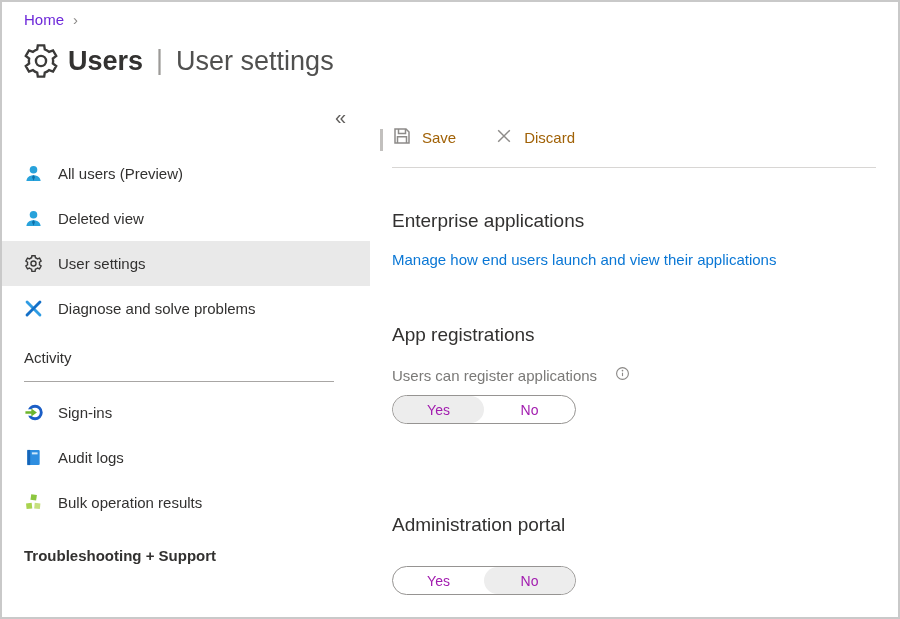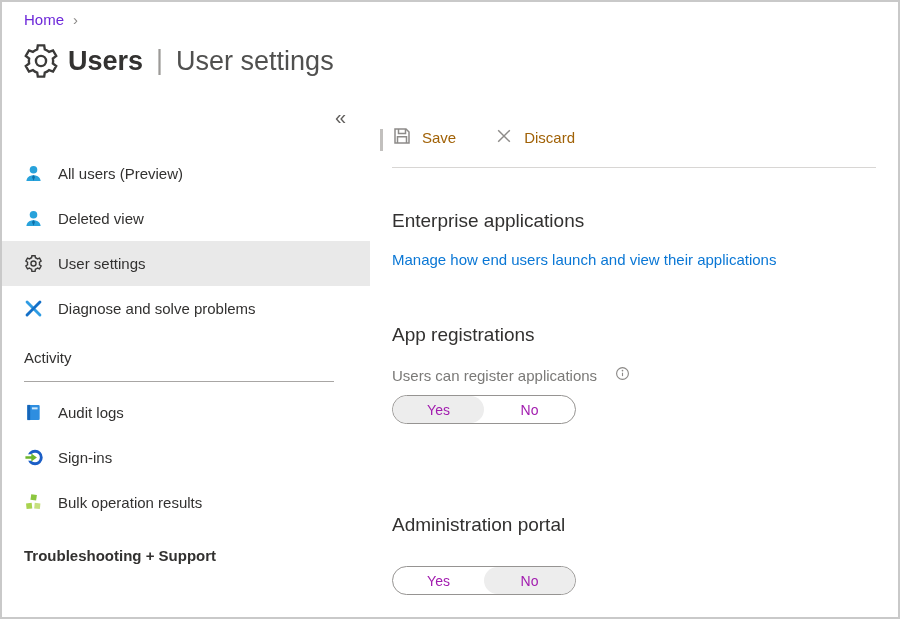--- a/index.html
+++ b/index.html
@@ -126,36 +126,36 @@
         </div>
       </nav>
 
       <div class="section-label">Activity</div>
       <hr class="activity-divider">
 
       <nav>
         <div class="nav-item">
           <span class="nav-icon">
             <svg viewBox="0 0 20 20">
+                <circle cx="11.6" cy="10" r="6.6" fill="none" stroke="#1b5ec6" stroke-width="3"></circle>
+                <rect x="0" y="6.6" width="10.6" height="6.8" fill="#fff"></rect>
+                <path d="M1.5 8.6h6.2V5.9L13.6 10l-5.9 4.1v-2.7H1.5z" fill="#6cb52d"></path>
+              </svg>
+          </span>
+          <span>Sign-ins</span>
+        </div>
+        <div class="nav-item">
+          <span class="nav-icon">
+            <svg viewBox="0 0 20 20">
                 <rect x="3.5" y="2" width="13" height="16" rx="1.2" fill="#2e8ee0"></rect>
                 <rect x="3.5" y="2" width="3" height="16" fill="#1565b8"></rect>
                 <rect x="8.3" y="4.6" width="6" height="2.1" fill="#cfe9fb"></rect>
               </svg>
           </span>
           <span>Audit logs</span>
-        </div>
-        <div class="nav-item">
-          <span class="nav-icon">
-            <svg viewBox="0 0 20 20">
-                <circle cx="11.6" cy="10" r="6.6" fill="none" stroke="#1b5ec6" stroke-width="3"></circle>
-                <rect x="0" y="6.6" width="10.6" height="6.8" fill="#fff"></rect>
-                <path d="M1.5 8.6h6.2V5.9L13.6 10l-5.9 4.1v-2.7H1.5z" fill="#6cb52d"></path>
-              </svg>
-          </span>
-          <span>Sign-ins</span>
         </div>
         <div class="nav-item">
           <span class="nav-icon">
             <svg viewBox="0 0 20 20">
                 <rect x="7.2" y="1.6" width="6" height="6" fill="#8cc63f" transform="rotate(8 10.2 4.6)"></rect>
                 <rect x="2.4" y="10.6" width="6" height="6" fill="#a9d34f" transform="rotate(-6 5.4 13.6)"></rect>
                 <rect x="11" y="10.6" width="6" height="6" fill="#c6e07e" transform="rotate(6 14 13.6)"></rect>
               </svg>
           </span>
           <span>Bulk operation results</span>

